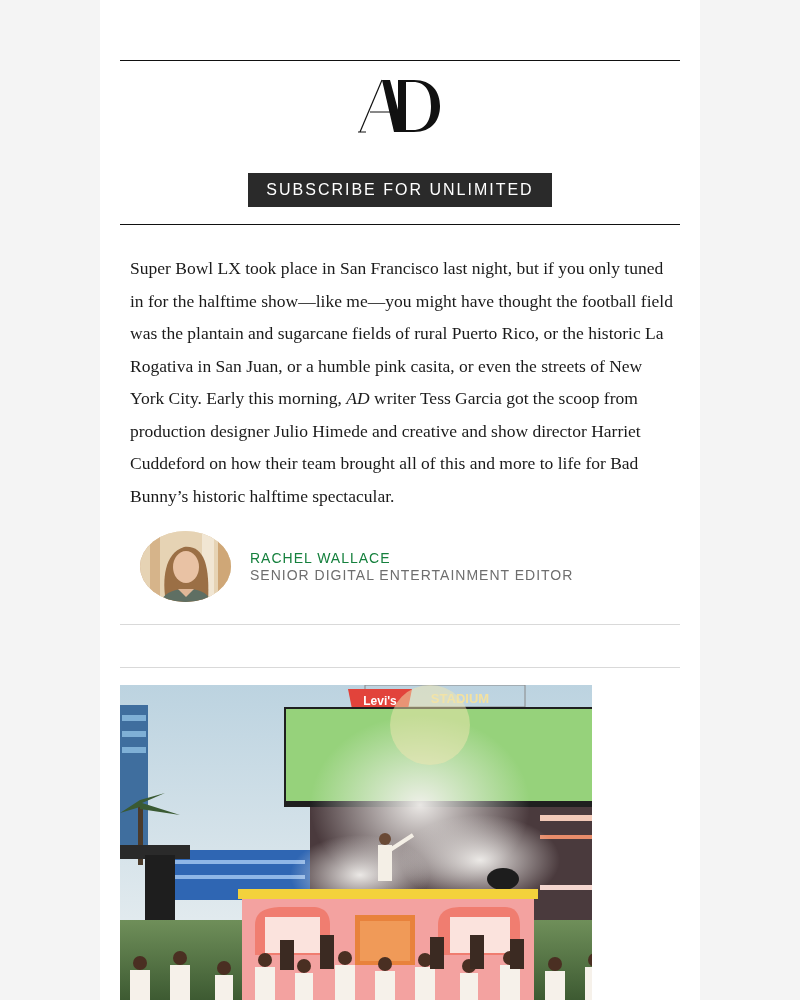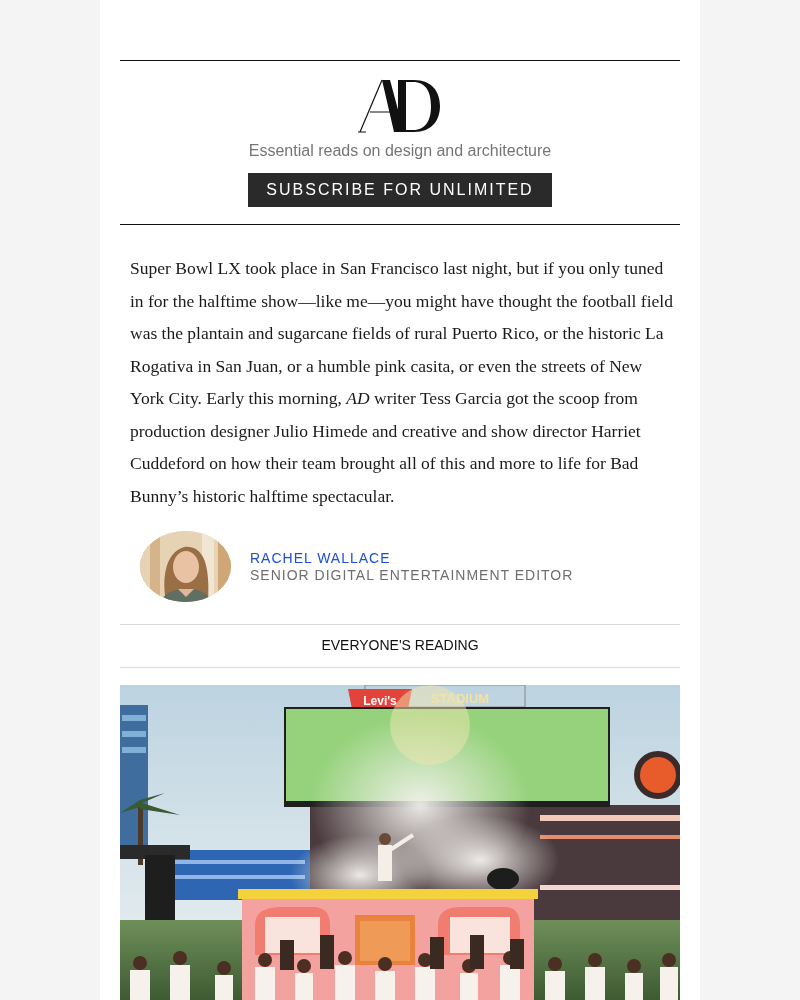--- a/index.html
+++ b/index.html
@@ -99,21 +99,21 @@
       border-radius: 50%;
       overflow: hidden;
       background: linear-gradient(90deg, #c9a27a 0%, #e3cfae 30%, #efe3cc 60%, #d8b991 100%);
     }
     .author-name {
       position: absolute;
       left: 110px;
       top: 19px;
       font-size: 14px;
       letter-spacing: 1px;
-      color: #1d4ed8;
+      color: #15803d;
       text-align: right;
     }
     .author-title {
       position: absolute;
       left: 110px;
       top: 36px;
       font-size: 14px;
       letter-spacing: 1px;
       color: #6e6e6e;
     }
@@ -130,21 +130,21 @@
       left: 0;
       width: 600px;
       text-align: center;
       font-size: 14px;
       color: #111;
     }
     .hero {
       position: absolute;
       top: 685px;
       left: 20px;
-      width: 560px;
+      width: 472px;
       height: 315px;
       overflow: hidden;
       background: #d9e4ea;
       display: block;
     }
   </style>
 </head>
 <body>
 
 <div class="column">
@@ -161,21 +161,20 @@
 
       <line x1="12" y1="34" x2="38" y2="34" stroke="#111" stroke-width="1"></line>
       <line x1="0" y1="54" x2="8" y2="54" stroke="#111" stroke-width="1"></line>
 
       <rect x="40" y="2" width="8" height="52" fill="#111"></rect>
 
       <path d="M40 2 H56 C74 2 82 14 82 28 C82 42 74 54 56 54 H40 V52 H55 C68 52 73 42 73 28 C73 14 68 4 55 4 H40 Z" fill="#111"></path>
     </svg>
   </a>
 
-  <div class="tagline">Essential reads on design and architecture</div>
 
   <a href="#" class="subscribe">SUBSCRIBE FOR UNLIMITED ACCESS</a>
 
   <div class="rule-black" style="top:224px;"></div>
 
   <p class="body-copy"><span>Super Bowl LX took place in San Francisco last night, but if you only tuned in for the halftime show—like me—you might have thought the football field was the plantain and sugarcane fields of rural Puerto Rico, or the historic La Rogativa in San Juan, or a humble pink casita, or even the streets of New York City. Early this morning, </span><em>AD</em><span> writer Tess Garcia got the scoop from production designer Julio Himede and creative and show director Harriet Cuddeford on how their team brought all of this and more to life for Bad Bunny’s historic halftime spectacular.</span></p>
 
   <div class="author">
     <div class="avatar">
       <svg width="91" height="71" viewBox="0 0 91 71">
@@ -191,21 +190,20 @@
 
         <path d="M20 71 C26 60 36 58 46 58 C58 58 66 60 72 71 Z" fill="#5f6f63"></path>
         <path d="M38 58 L46 66 L54 58 Z" fill="#e0b797"></path>
       </svg>
     </div>
     <div class="author-name">RACHEL WALLACE</div>
     <div class="author-title">SENIOR DIGITAL ENTERTAINMENT EDITOR</div>
   </div>
 
   <div class="rule-gray" style="top:624px;"></div>
-  <div class="section-title">EVERYONE'S READING</div>
   <div class="rule-gray" style="top:667px;"></div>
 
   <a href="#" class="hero">
     <svg width="560" height="315" viewBox="0 0 560 315">
       <defs>
         <linearGradient id="sky" x1="0" y1="0" x2="0" y2="1">
           <stop offset="0" stop-color="#bcd3e0"></stop>
           <stop offset="1" stop-color="#eef2f3"></stop>
         </linearGradient>
         <radialGradient id="smoke" cx="0.5" cy="0.5" r="0.5">

